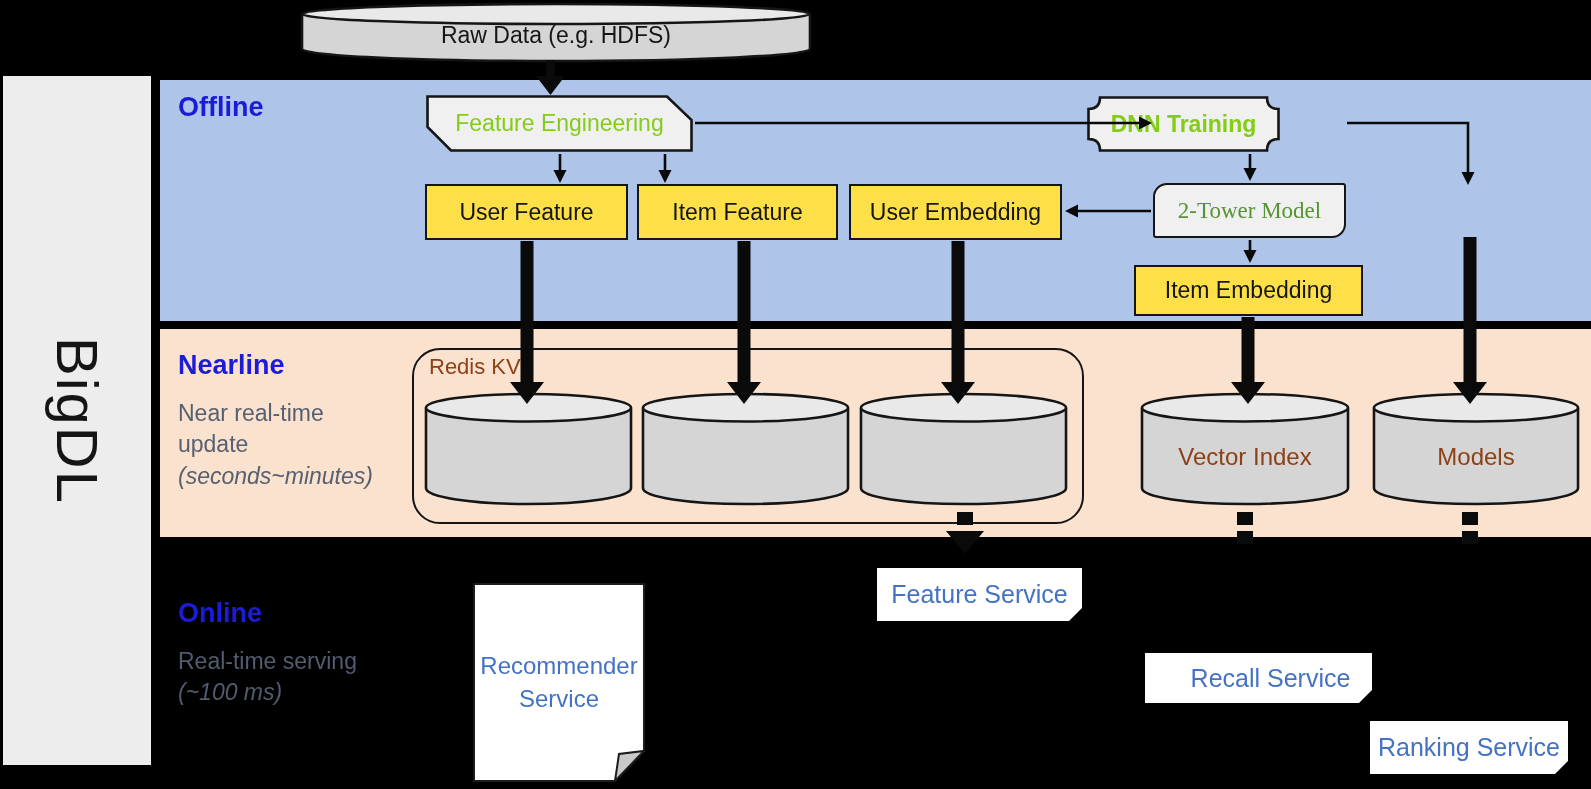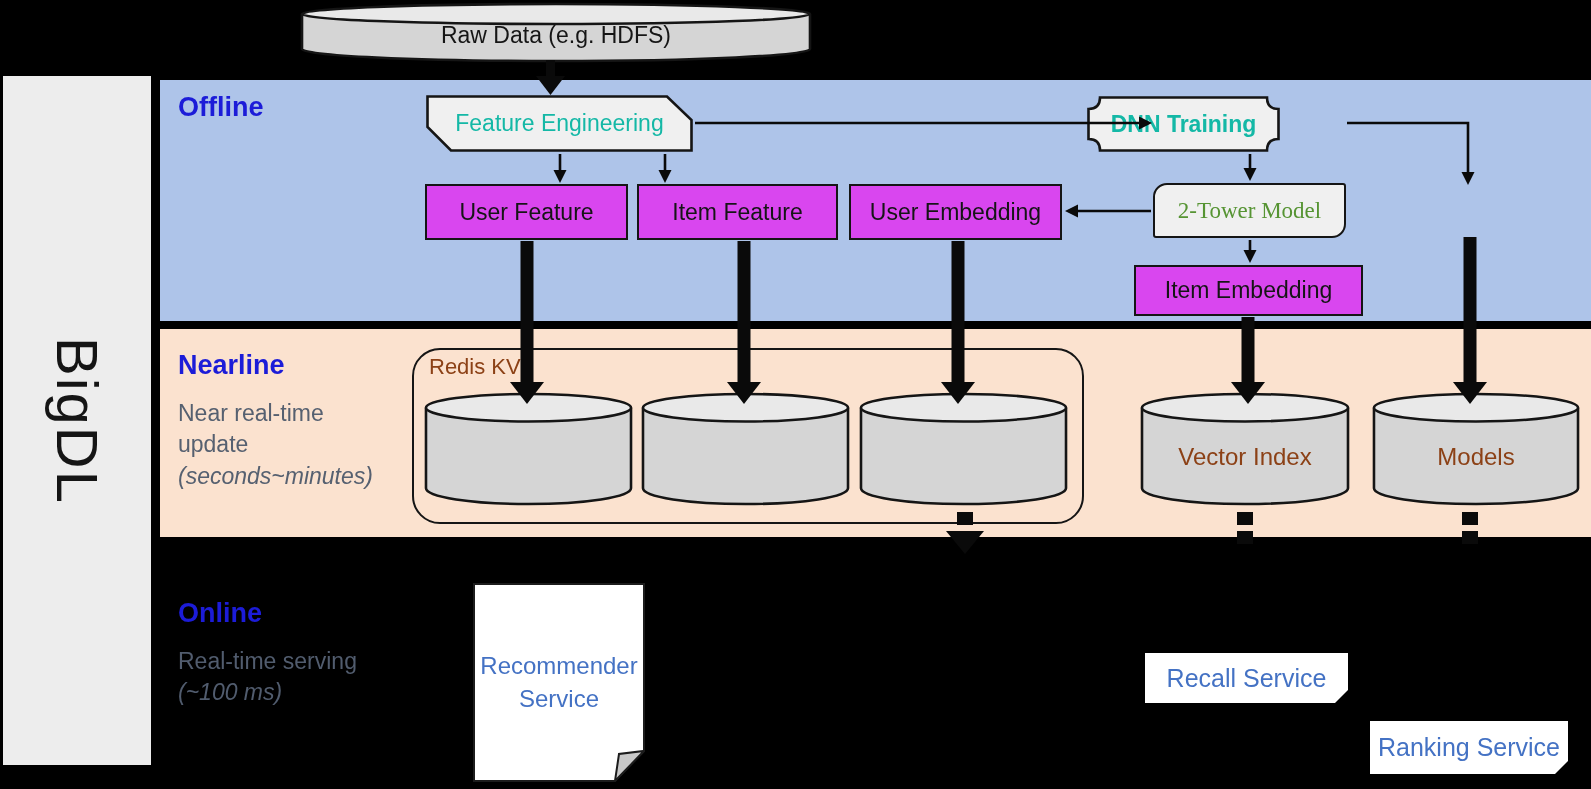--- a/index.html
+++ b/index.html
@@ -19,25 +19,25 @@
 
   
   .sec-title{position:absolute;left:178px;font-size:27px;font-weight:bold;color:#1c1cd8;}
   .sec-desc{position:absolute;left:178px;width:200px;font-size:23px;line-height:1.36;color:#566070;}
   .sec-desc .note{font-style:italic;}
   .on-dark{color:#515c6e;}
 
   
   .node{position:absolute;display:flex;align-items:center;justify-content:center;
         font-size:23px;text-align:center;box-sizing:border-box;}
-  .gray-box{background:#d946ef;border:2.6px solid #151515;color:#151515;}
+  .gray-box{background:#fde047;border:2.6px solid #151515;color:#151515;}
   .diag-round{background:#f0f0f0;border:2.6px solid #151515;border-radius:14px 3px 14px 3px;color:#569433;}
   .shape-label{position:absolute;inset:0;display:flex;align-items:center;justify-content:center;
                font-size:23px;text-align:center;}
-  .blue-text{color:#14b8a6;text-align:right;}
+  .blue-text{color:#84cc16;text-align:right;}
 
   
   .shape-fill{fill:#f0f0f0;stroke:#151515;stroke-width:2.6;}
   .cyl-body{fill:#d5d5d5;stroke:#151515;stroke-width:2.6;}
   .cyl-top{fill:#e9e9e9;stroke:#151515;stroke-width:2.6;}
   .cyl{position:absolute;}
   .cyl svg{position:absolute;inset:0;width:100%;height:100%;}
   .cyl-label{position:absolute;inset:0;display:flex;align-items:center;justify-content:center;
              padding-top:16px;font-size:24px;color:#8c4116;}
 
@@ -156,21 +156,22 @@
   </div>
 
   <div class="doc">
     <svg viewBox="0 0 172 199">
       <path d="M1,1 H171 V168 L142,198 H1 Z" fill="#ffffff" stroke="#1c1c1c" stroke-width="2"></path>
       <path d="M171,168 L142,198 L146,171 Z" fill="#c9c9c9" stroke="#1c1c1c" stroke-width="2"></path>
     </svg>
     <div class="doc-label">Recommender Service</div>
   </div>
 
-  <div class="service" style="left:1145px;top:653px;width:203px;height:50px;">Recall Service</div>
+  <div class="service" style="left:877px;top:568px;width:205px;height:53px;">Feature Service</div>
+  <div class="service" style="left:1145px;top:653px;width:203px;height:50px;padding-left:24px;">Recall Service</div>
   <div class="service" style="left:1370px;top:721px;width:198px;height:53px;">Ranking Service</div>
 
   <svg class="connectors">
 
     <rect class="ink" x="546" y="60" width="9" height="17"></rect>
     <polygon class="ink" points="536,76 565,76 550.5,95"></polygon>
 
     <line class="ink-line" x1="695" y1="123" x2="1140" y2="123"></line>
     <polygon class="ink" points="1139,116.5 1139,129.5 1152,123"></polygon>
 

